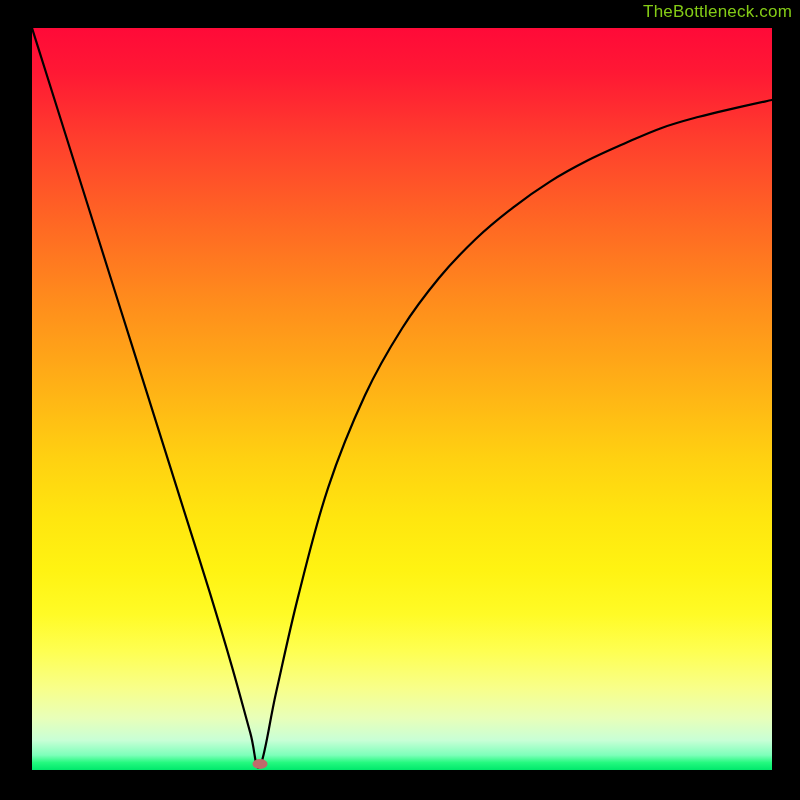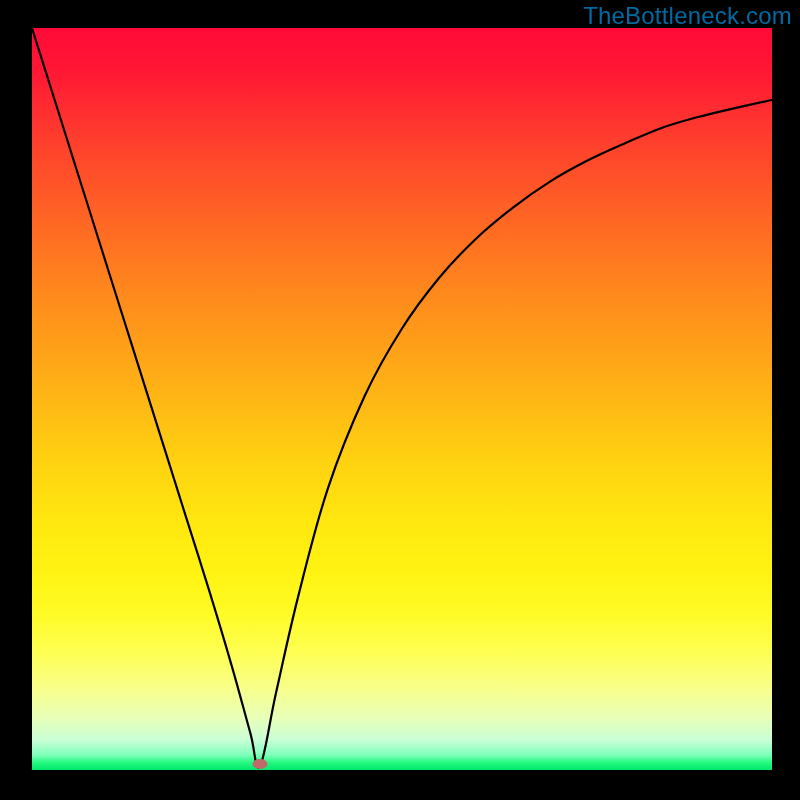--- a/index.html
+++ b/index.html
@@ -14,22 +14,22 @@
   .outer {
     position: relative;
     width: 800px;
     height: 800px;
     background: #000;
   }
   .watermark {
     position: absolute;
     top: 2px;
     right: 8px;
-    color: #0369a1;
-    font-size: 24px;
+    color: #84cc16;
+    font-size: 17px;
     font-weight: 400;
     letter-spacing: 0.2px;
     z-index: 5;
   }
   .plot {
     position: absolute;
     left: 32px;
     top: 28px;
     width: 740px;
     height: 742px;

